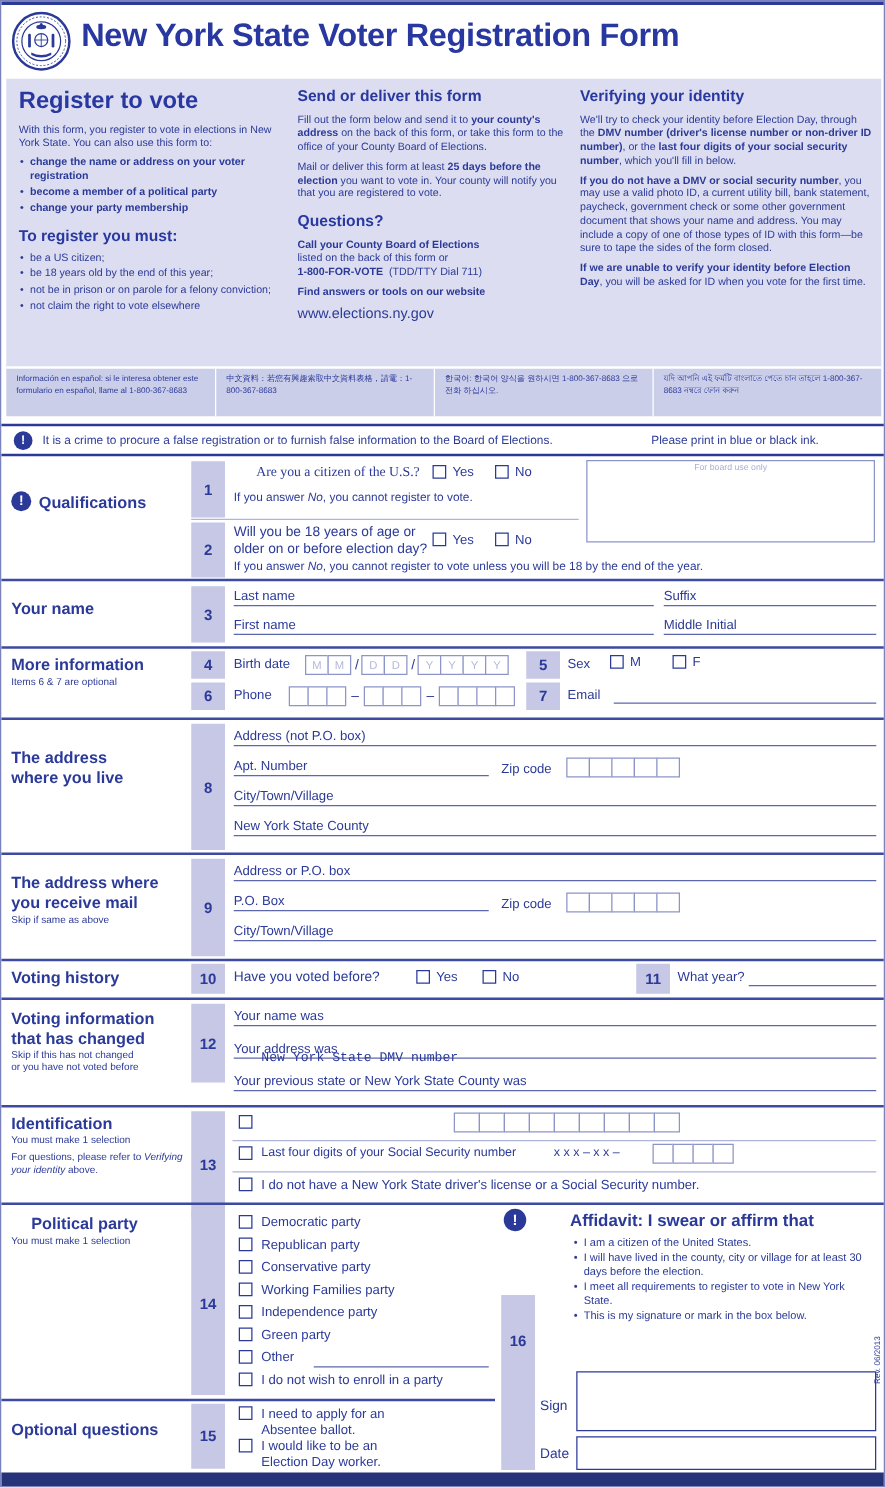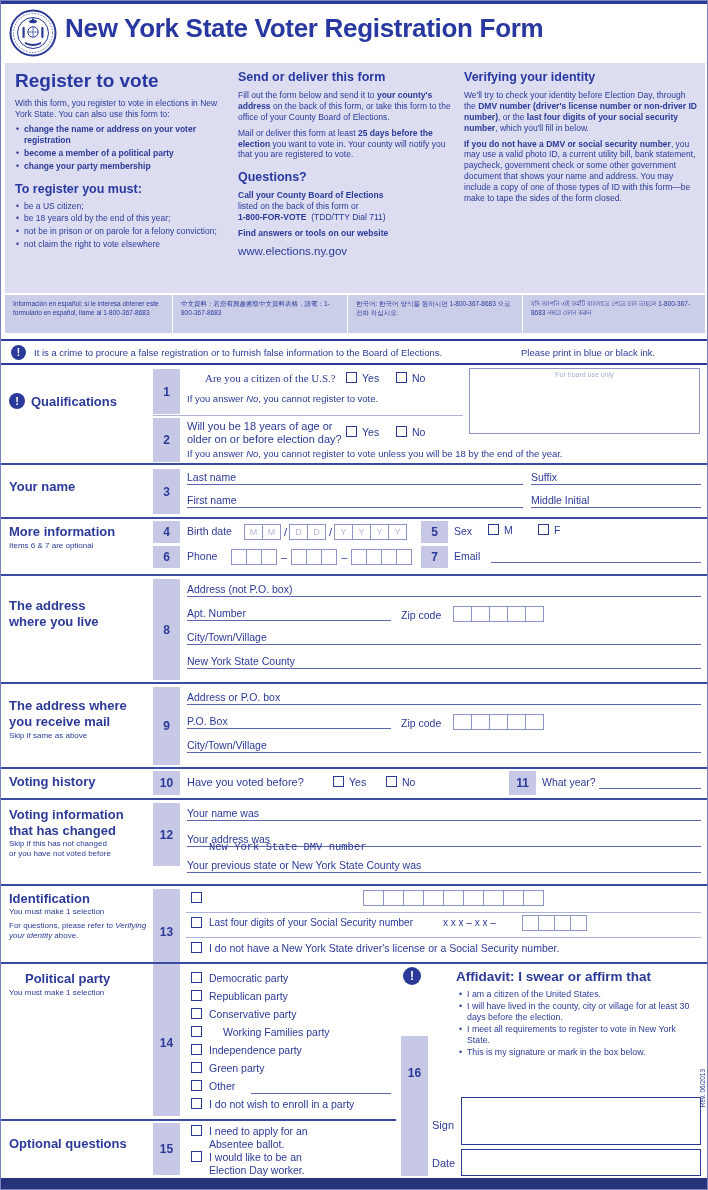--- a/index.html
+++ b/index.html
@@ -144,21 +144,22 @@
       <span class="blk">listed on the back of this form or</span>
       <span class="blk"><b>1-800-FOR-VOTE</b>&nbsp;&nbsp;<span>(TDD/TTY Dial 711)</span></span>
     </p>
     <p><b>Find answers or tools on our website</b></p>
     <p class="website">www.elections.ny.gov</p>
   </div>
 
   <div class="col" style="left:463px;top:68px;width:234px;">
     <h3 style="margin-top:0;">Verifying your identity</h3>
     <p><span>We'll try to check your identity before Election Day, through the </span><b>DMV number (driver's license number or non-driver ID number)</b><span>, or the </span><b>last four digits of your social security number</b><span>, which you'll fill in below.</span></p>
-    <p><b>If you do not have a DMV or social security number</b><span>, you may use a valid photo ID, a current utility bill, bank statement, paycheck, government check or some other government document that shows your name and address. You may include a copy of one of those types of ID with this form—be make to tape the sides of the form closed.</span></p>
+    <p><b>If you do not have a DMV or social security number</b><span>, you may use a valid photo ID, a current utility bill, bank statement, paycheck, government check or some other government document that shows your name and address. You may include a copy of one of those types of ID with this form—be sure to tape the sides of the form closed.</span></p>
+    <p><b>If we are unable to verify your identity before Election Day</b><span>, you will be asked for ID when you vote for the first time.</span></p>
   </div>
 
   <div class="langs">
     <div class="lang" style="width:24%;">Información en español: si le interesa obtener este formulario en español, llame al 1-800-367-8683</div>
     <div class="lang" style="width:25%;">中文資料：若您有興趣索取中文資料表格，請電：1-800-367-8683</div>
     <div class="lang" style="width:25%;">한국어: 한국어 양식을 원하시면 1-800-367-8683 으로 전화 하십시오.</div>
     <div class="lang" style="width:26%;">যদি আপনি এই ফর্মটি বাংলাতে পেতে চান তাহলে 1-800-367-8683 নম্বরে ফোন করুন</div>
   </div>
 
   <div class="crime">
@@ -425,21 +426,21 @@
       <span>14</span>
     </div>
 
   <span class="cb" style="left:190px;top:971px;"></span>
   <span class="cblabel" style="left:208px;top:971px;">Democratic party</span>
   <span class="cb" style="left:190px;top:989px;"></span>
   <span class="cblabel" style="left:208px;top:989px;">Republican party</span>
   <span class="cb" style="left:190px;top:1007px;"></span>
   <span class="cblabel" style="left:208px;top:1007px;">Conservative party</span>
   <span class="cb" style="left:190px;top:1025px;"></span>
-  <span class="cblabel" style="left:208px;top:1025px;margin-left:14px;">Working Families party</span>
+  <span class="cblabel" style="left:208px;top:1025px;">Working Families party</span>
   <span class="cb" style="left:190px;top:1043px;"></span>
   <span class="cblabel" style="left:208px;top:1043px;">Independence party</span>
   <span class="cb" style="left:190px;top:1061px;"></span>
   <span class="cblabel" style="left:208px;top:1061px;">Green party</span>
   <span class="cb" style="left:190px;top:1079px;"></span>
   <span class="cblabel" style="left:208px;top:1079px;">Other</span>
   <div class="field" style="left:250px;top:1077px;width:140px;"></div>
   <span class="cb" style="left:190px;top:1097px;"></span>
   <span class="cblabel" style="left:208px;top:1097px;">I do not wish to enroll in a party</span>
 

